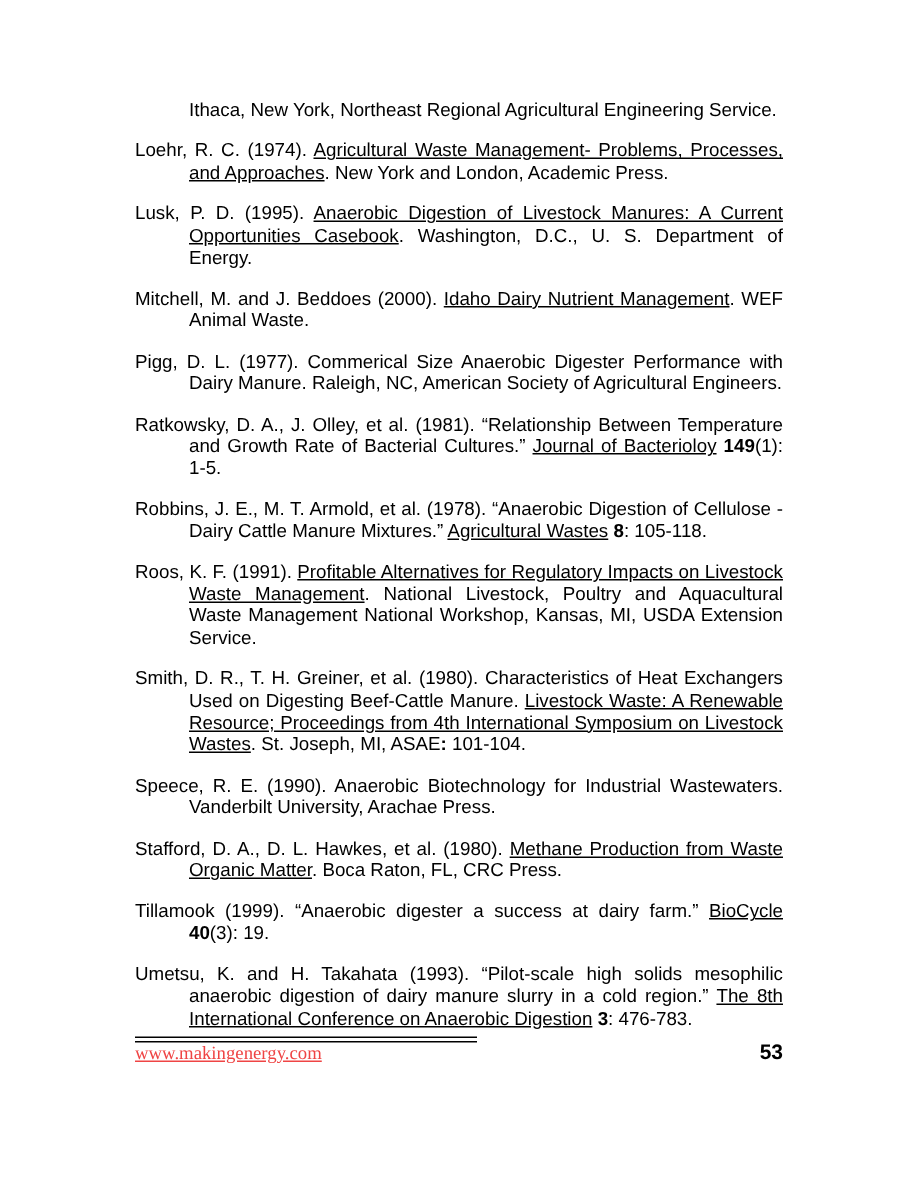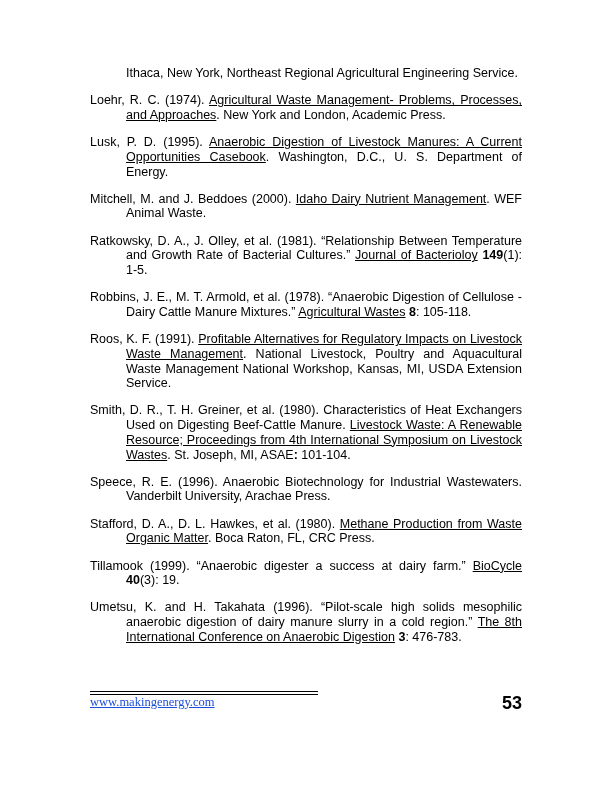--- a/index.html
+++ b/index.html
@@ -58,48 +58,49 @@
     color: #000000;
   }
   .footer a {
     text-decoration: underline;
   }
   .page-number {
     position: absolute;
     top: 693px;
     right: 90px;
     font-family: "Liberation Sans", sans-serif;
-    font-size: 18px;
+    font-size: 14px;
     font-weight: bold;
     color: #000000;
   }
 </style>
 </head>
 <body>
 
 <div class="page">
 
   <div class="content" id="refs">
       <p class="ref cont"><span>Ithaca, New York, Northeast Regional Agricultural Engineering Service.</span></p>
       <p class="ref"><span>Loehr, R. C. (1974). </span><span class="u">Agricultural Waste Management- Problems, Processes, and Approaches</span><span>. New York and London, Academic Press.</span></p>
       <p class="ref"><span>Lusk, P. D. (1995). </span><span class="u">Anaerobic Digestion of Livestock Manures:  A Current Opportunities Casebook</span><span>. Washington, D.C., U. S. Department of Energy.</span></p>
       <p class="ref"><span>Mitchell, M. and J. Beddoes (2000). </span><span class="u">Idaho Dairy Nutrient Management</span><span>. WEF Animal Waste.</span></p>
+      <p class="ref"><span>Pigg, D. L. (1977). Commerical Size Anaerobic Digester Performance with Dairy Manure. Raleigh, NC, American Society of Agricultural Engineers.</span></p>
       <p class="ref"><span>Ratkowsky, D. A., J. Olley, et al. (1981). “Relationship Between Temperature and Growth Rate of Bacterial Cultures.” </span><span class="u">Journal of Bacterioloy</span><span> </span><span class="b">149</span><span>(1): 1-5.</span></p>
       <p class="ref"><span>Robbins, J. E., M. T. Armold, et al. (1978). “Anaerobic Digestion of Cellulose - Dairy Cattle Manure Mixtures.” </span><span class="u">Agricultural Wastes</span><span> </span><span class="b">8</span><span>: 105-118.</span></p>
       <p class="ref"><span>Roos, K. F. (1991). </span><span class="u">Profitable Alternatives for Regulatory Impacts on Livestock Waste Management</span><span>. National Livestock, Poultry and Aquacultural Waste Management National Workshop, Kansas, MI, USDA Extension Service.</span></p>
       <p class="ref"><span>Smith, D. R., T. H. Greiner, et al. (1980). Characteristics of Heat Exchangers Used on Digesting Beef-Cattle Manure. </span><span class="u">Livestock Waste: A Renewable Resource; Proceedings from 4th International Symposium on Livestock Wastes</span><span>. St. Joseph, MI, ASAE</span><span class="b">:</span><span> 101-104.</span></p>
-      <p class="ref"><span>Speece, R. E. (1996). Anaerobic Biotechnology for Industrial Wastewaters. Vanderbilt University, Arachae Press.</span></p>
+      <p class="ref"><span>Speece, R. E. (1990). Anaerobic Biotechnology for Industrial Wastewaters. Vanderbilt University, Arachae Press.</span></p>
       <p class="ref"><span>Stafford, D. A., D. L. Hawkes, et al. (1980). </span><span class="u">Methane Production from Waste Organic Matter</span><span>. Boca Raton, FL, CRC Press.</span></p>
       <p class="ref"><span>Tillamook (1999). “Anaerobic digester a success at dairy farm.” </span><span class="u">BioCycle</span><span> </span><span class="b">40</span><span>(3): 19.</span></p>
-      <p class="ref"><span>Umetsu, K. and H. Takahata (1996). “Pilot-scale high solids mesophilic anaerobic digestion of dairy manure slurry in a cold region.” </span><span class="u">The 8th International Conference on Anaerobic Digestion</span><span> </span><span class="b">3</span><span>: 476-783.</span></p>
+      <p class="ref"><span>Umetsu, K. and H. Takahata (1993). “Pilot-scale high solids mesophilic anaerobic digestion of dairy manure slurry in a cold region.” </span><span class="u">The 8th International Conference on Anaerobic Digestion</span><span> </span><span class="b">3</span><span>: 476-783.</span></p>
     </div>
 
   <div class="footer-sep"></div>
 
   <div class="footer">
     <div>
-      <a href="#" style="color: #1d4ed8;">www.makingenergy.com</a>
+      <a href="#" style="color: #ef4444;">www.makingenergy.com</a>
     </div>
   </div>
 
   <div class="page-number">53</div>
 
 </div>
 
 </body></html>

